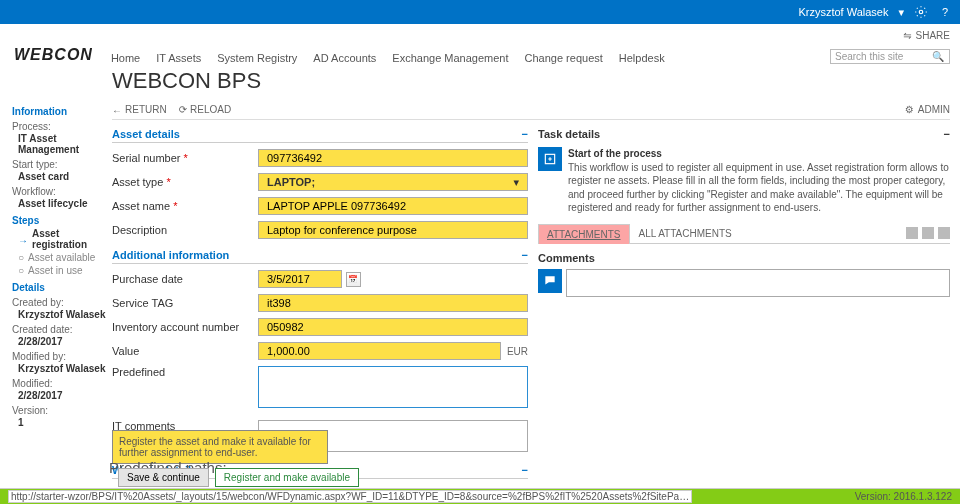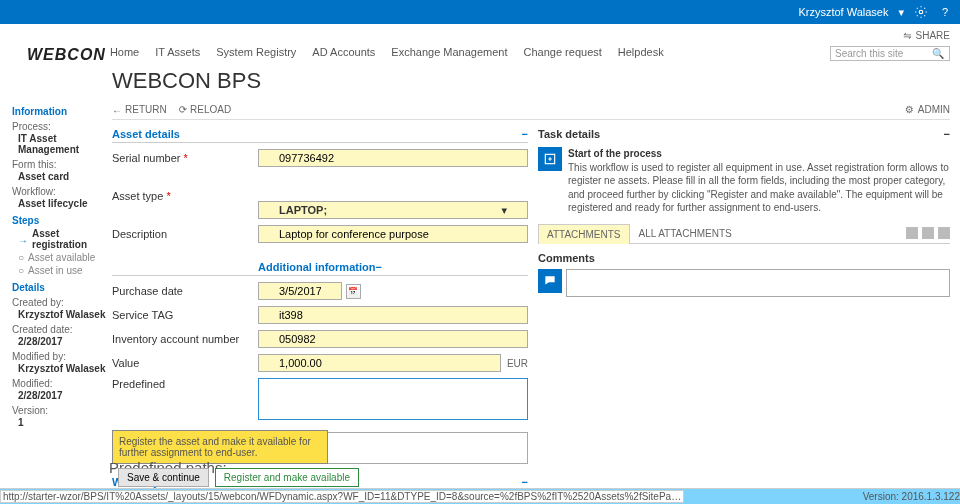--- a/index.html
+++ b/index.html
@@ -4,21 +4,21 @@
 <style>
   * { box-sizing: border-box; margin: 0; padding: 0; }
   body { font-family: "Segoe UI", Tahoma, sans-serif; font-size: 11px; color: #333; background: #fff; width: 960px; height: 504px; overflow: hidden; position: relative; }
   
   .suite-bar { height: 24px; background: #0072c6; display: flex; justify-content: flex-end; align-items: center; padding-right: 8px; color: #fff; gap: 10px; }
   .suite-bar span { font-size: 11px; }
   .suite-icon { width: 14px; height: 14px; display: inline-flex; align-items: center; justify-content: center; }
   
   .ribbon-row { height: 22px; display: flex; justify-content: flex-end; align-items: center; padding-right: 10px; color: #666; gap: 4px; font-size: 10px; }
   
-  .header { display: flex; align-items: flex-start; padding: 0 10px 4px 27px; }
+  .header { display: flex; align-items: flex-end; padding: 0 10px 4px 14px; gap: 14px; }
   .logo { font-size: 16px; font-weight: 700; letter-spacing: 1px; font-style: italic; color: #222; }
   .topnav { display: flex; gap: 16px; margin-left: 4px; }
   .topnav a { color: #555; text-decoration: none; font-size: 11px; }
   .searchbox { margin-left: auto; width: 120px; display: flex; align-items: center; border: 1px solid #bbb; padding: 1px 4px; font-size: 10px; color: #999; justify-content: space-between; }
   .page-title-row { padding: 0 10px 6px 112px; }
   .page-title { font-size: 22px; color: #333; font-weight: 300; }
   
   .content { display: flex; height: calc(100% - 86px); }
   .sidebar { width: 112px; padding: 4px 6px 0 12px; font-size: 10px; }
   .sidebar .hdg { color: #0072c6; font-weight: 600; margin-top: 2px; }
@@ -37,54 +37,54 @@
   .col-left { width: 416px; }
   .col-right { flex: 1; }
   
   .section-title { color: #0072c6; font-size: 11px; font-weight: 600; margin-top: 8px; border-bottom: 1px solid transparent; display: flex; justify-content: space-between; align-items: center; }
   .section-line { border-bottom: 1px solid #ccc; padding-bottom: 2px; }
   .collapse { cursor: default; }
   
   .field-row { display: flex; align-items: center; margin-top: 6px; gap: 6px; }
   .field-label { width: 140px; color: #333; font-size: 11px; }
   .req { color: #d00; }
-  .field-input { flex: 1; height: 18px; border: 1px solid #aaa; padding: 1px 20px; font-size: 11px; background: #fef9c3; }
-  .field-input.dd { display: flex; justify-content: space-between; align-items: center; margin-top: 28px; }
+  .field-input { flex: 1; height: 18px; border: 1px solid #aaa; padding: 1px 8px; font-size: 11px; background: #fde047; }
+  .field-input.dd { display: flex; justify-content: space-between; align-items: center; }
   .field-date { display: flex; align-items: center; gap: 4px; }
   .field-date .field-input { width: 84px; flex: none; }
   .cal-icon { width: 15px; height: 15px; border: 1px solid #aaa; background: linear-gradient(#fff,#eee); display: flex; align-items: center; justify-content: center; font-size: 8px; }
   .textarea { flex: 1; height: 42px; border: 1px solid #aaa; background: #fff; }
   .textarea.focus { border-color: #2a8dd4; }
   .textarea.tall { height: 32px; }
   .unit { font-size: 10px; color: #666; }
   
   .right-section-title { font-size: 11px; font-weight: 600; color: #333; margin-top: 8px; border-bottom: 1px solid transparent; display: flex; justify-content: space-between; }
   .task-box { display: flex; gap: 6px; margin-top: 4px; font-size: 10px; color: #555; justify-content: flex-end; }
   .task-icon { width: 24px; height: 24px; background: #0072c6; flex: none; display: flex; align-items: center; justify-content: center; color: #fff; }
   .task-text { line-height: 1.35; }
   .task-text b { color: #333; }
   
   .tabs { display: flex; border-bottom: 1px solid #ccc; margin-top: 8px; font-size: 10px; color: #666; align-items: center; }
   .tab { padding: 4px 8px; border: 1px solid transparent; border-bottom: none; }
-  .tab.active { border-color: #ccc; background: #fef9c3; position: relative; top: 1px; }
+  .tab.active { border-color: #ccc; background: #fca5a5; position: relative; top: 1px; text-decoration: underline; }
   .tab-icons { margin-left: auto; display: flex; gap: 4px; }
   .ticon { width: 12px; height: 12px; background: #bbb; }
   
   .comments-box { margin-top: 4px; display: flex; gap: 4px; }
   .comment-icon { width: 24px; height: 24px; background: #0072c6; display: flex; align-items: center; justify-content: center; color: #fff; }
   .comment-input { flex: 1; height: 28px; border: 1px solid #aaa; }
   
   .hint-box { position: absolute; left: 112px; top: 430px; width: 216px; border: 1px solid #888; padding: 5px 6px; font-size: 10px; color: #555; background: #fde047; }
   
   .footer-paths { position: absolute; left: 109px; top: 459px; font-size: 15px; color: #555; }
   .buttons-row { position: absolute; left: 118px; top: 468px; display: flex; gap: 6px; }
   .btn { padding: 3px 8px; font-size: 10px; border: 1px solid #aaa; background: #e5e5e5; }
   .btn.primary { border-color: #2d8a3e; color: #2d8a3e; background: #fff; }
   
-  .status-bar { position: absolute; left: 0; bottom: 0; height: 16px; width: 100%; border-top: 1px solid #ccc; display: flex; align-items: center; font-size: 10px; color: #555; padding: 0 0; justify-content: space-between; background: #7dd3fc; }
+  .status-bar { position: absolute; left: 0; bottom: 0; height: 16px; width: 100%; border-top: 1px solid #ccc; display: flex; align-items: center; font-size: 10px; color: #555; padding: 0 8px; justify-content: space-between; background: #84cc16; }
   
   svg { display: block; }
 </style>
 </head>
 <body>
 
 <div class="suite-bar">
   <span>Krzysztof Walasek</span>
   <span>▾</span>
   <span class="suite-icon">
@@ -120,21 +120,21 @@
 
 <div class="page-title-row">
   <div class="page-title">WEBCON BPS</div>
 </div>
 
 <div class="content">
   <div class="sidebar">
     <div class="hdg">Information</div>
     <div class="lbl">Process:</div>
     <div class="val">IT Asset Management</div>
-    <div class="lbl">Form this:</div>
+    <div class="lbl">Start type:</div>
     <div class="val">Asset card</div>
     <div class="lbl">Workflow:</div>
     <div class="val">Asset lifecycle</div>
     <div class="hdg" style="margin-top:6px;">Steps</div>
     <div class="step active">
         <span class="arrow">→</span>
         <span>Asset registration</span>
       </div>
     <div class="step">
         <span>○</span>
@@ -184,25 +184,29 @@
           <input class="field-input" value="097736492" style="">
         </div>
         <div class="field-row">
           <div class="field-label"><span>Asset type</span> <span class="req">*</span></div>
           <div class="field-input dd">
               <b>LAPTOP;</b>
               <span>▾</span>
             </div>
         </div>
         <div class="field-row">
+          <div class="field-label"><span>Asset name</span> <span class="req">*</span></div>
+          <input class="field-input" value="LAPTOP APPLE 097736492" style="">
+        </div>
+        <div class="field-row">
           <div class="field-label">Description</div>
           <input class="field-input" value="Laptop for conference purpose" style="">
         </div>
 
-        <div class="section-title section-line" style="margin-top:18px;justify-content:center;">
+        <div class="section-title section-line" style="margin-top:10px;">
           <span>Additional information</span>
           <span class="collapse">−</span>
         </div>
         <div class="field-row">
           <div class="field-label">Purchase date</div>
           <div class="field-date">
             <input class="field-input" value="3/5/2017" style="">
             <div class="cal-icon">📅</div>
           </div>
         </div>

